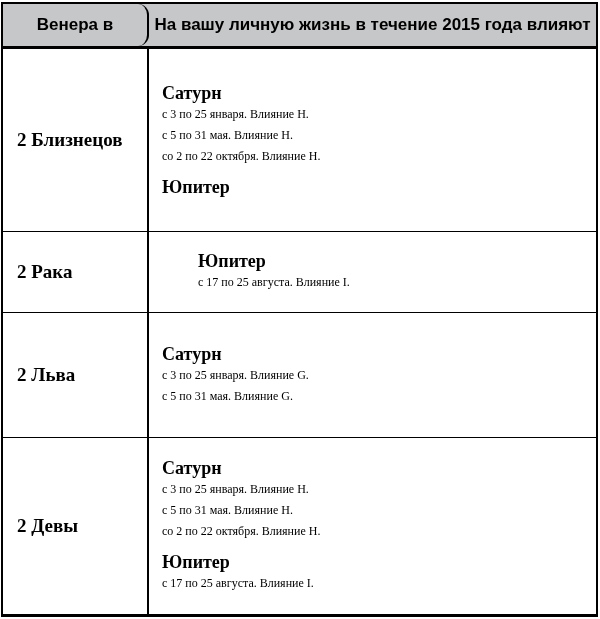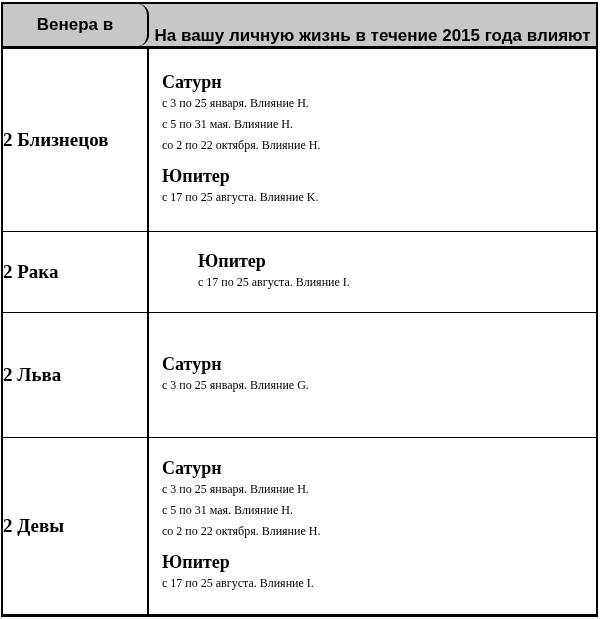--- a/index.html
+++ b/index.html
@@ -45,38 +45,38 @@
   .row.r2 { height: 81px; gap: 36px; }
   .row.r3 { height: 125px; }
   .row.r4 { flex: 1 1 auto; border-bottom: none; }
   .cell-left {
     width: 146px;
     flex: 0 0 146px;
     box-sizing: border-box;
     border-right: 2px solid #000;
     display: flex;
     align-items: center;
-    padding-left: 0;
+    padding-left: 14px;
   }
   .header .cell-left {
     justify-content: center;
     padding-left: 0;
     border-radius: 11px;
   }
   .cell-right {
     flex: 1 1 auto;
     display: flex;
     flex-direction: column;
     justify-content: center;
     padding-left: 13px;
     padding-right: 6px;
   }
   .header .cell-right {
     align-items: center;
-    justify-content: flex-end;
+    justify-content: center;
     text-align: center;
     padding-left: 0;
     padding-right: 0;
   }
   .sign {
     font-weight: bold;
     font-size: 19px;
   }
   .planet {
     font-weight: bold;
@@ -111,21 +111,20 @@
     </div>
     <div class="cell-right">
       <div class="block">
         <div class="planet">Сатурн</div>
         <div class="line">с 3 по 25 января. Влияние H.</div>
         <div class="line">с 5 по 31 мая. Влияние H.</div>
         <div class="line">со 2 по 22 октября. Влияние H.</div>
       </div>
       <div class="block">
         <div class="planet">Юпитер</div>
-        <div class="line">с 17 по 25 августа. Влияние K.</div>
       </div>
     </div>
   </div>
 
   <div class="row r2">
     <div class="cell-left">
       <span class="sign">2 Рака</span>
     </div>
     <div class="cell-right">
       <div class="block">
@@ -136,20 +135,21 @@
   </div>
 
   <div class="row r3">
     <div class="cell-left">
       <span class="sign">2 Льва</span>
     </div>
     <div class="cell-right">
       <div class="block">
         <div class="planet">Сатурн</div>
         <div class="line">с 3 по 25 января. Влияние G.</div>
+        <div class="line">с 5 по 31 мая. Влияние G.</div>
       </div>
     </div>
   </div>
 
   <div class="row r4">
     <div class="cell-left">
       <span class="sign">2 Девы</span>
     </div>
     <div class="cell-right">
       <div class="block">

